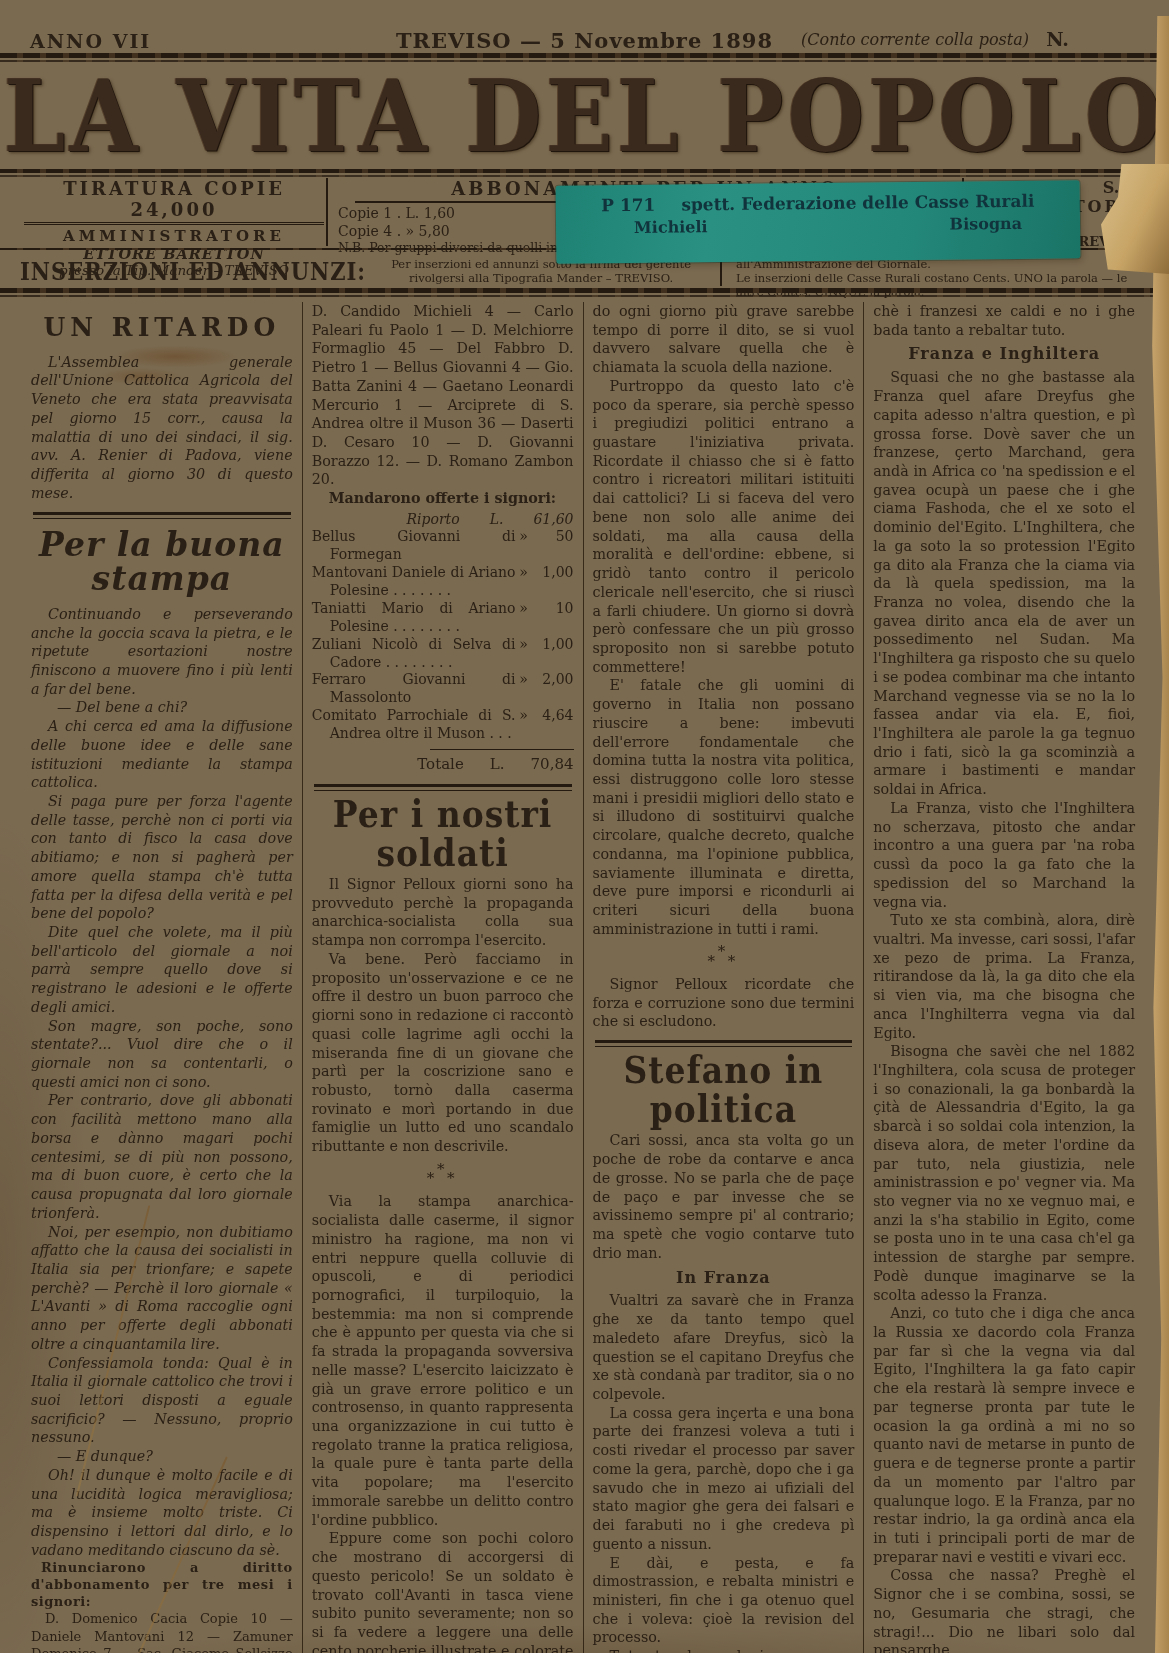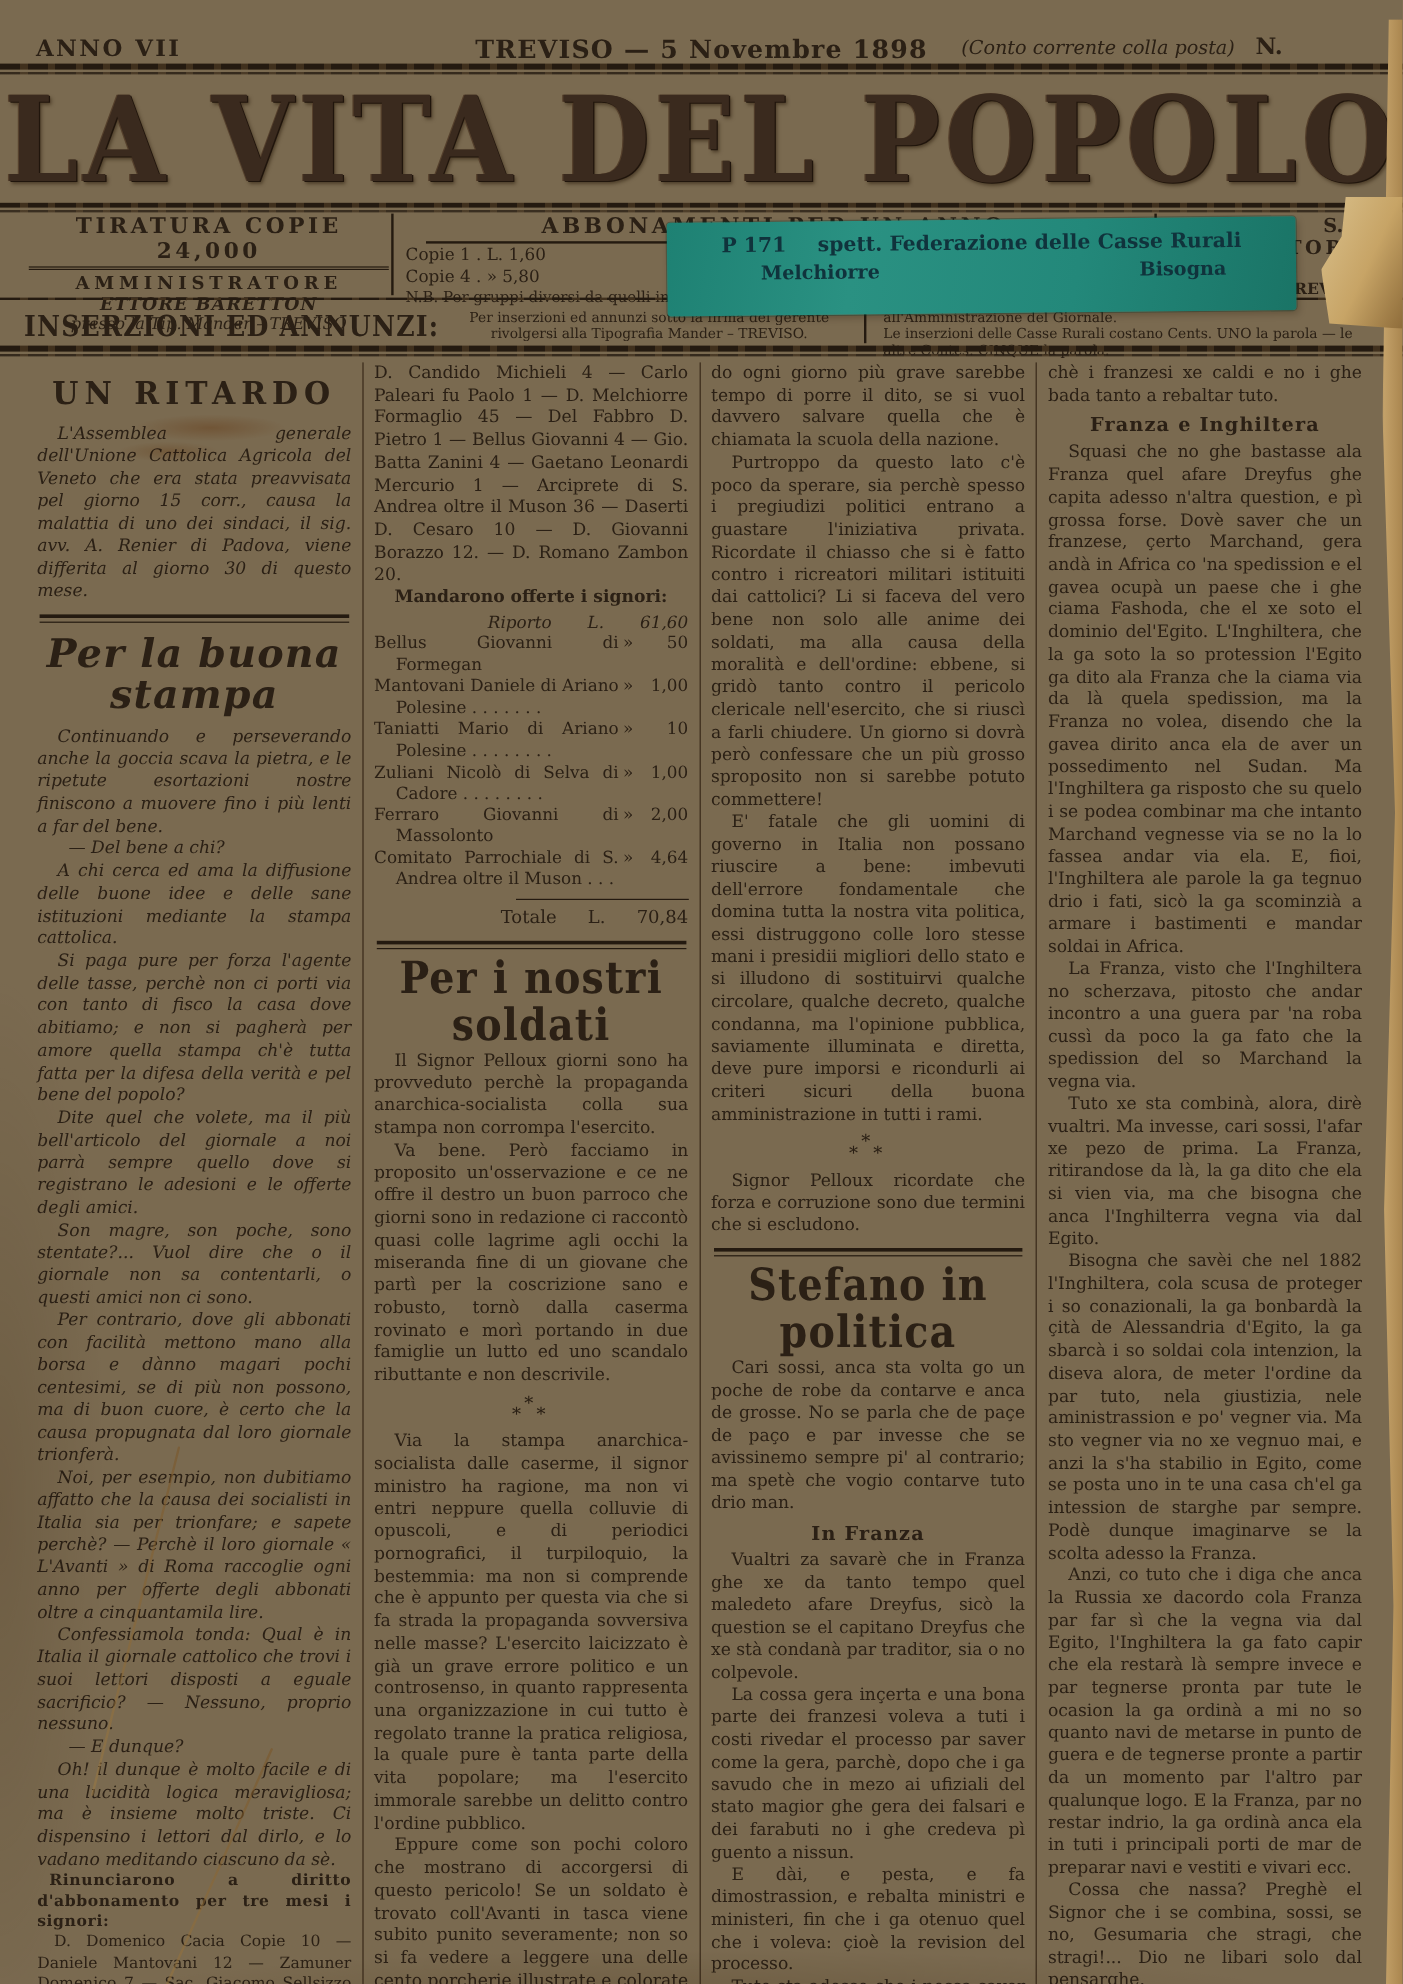--- a/index.html
+++ b/index.html
@@ -166,21 +166,21 @@
     </div>
   </div>
   <div class="bar bar3"></div>
 
   <div class="stamp">
     <div class="s1">
       <span>P 171</span>
       <span>spett. Federazione delle Casse Rurali</span>
     </div>
     <div class="s2">
-      <span>Melchiorre</span>
+      <span>Michieli</span>
       <span>Bisogna</span>
     </div>
   </div>
 
   <div class="insrow">
     <div class="ins-label">INSERZIONI ED ANNUNZI:</div>
     <div class="ins-small" style="max-width:330px;text-align:center;">Per inserzioni ed annunzi sotto la firma del gerente rivolgersi alla Tipografia Mander – TREVISO.</div>
     <div class="vbar"></div>
     <div class="ins-small" style="flex:1;">
       <div>Per inserzioni sopra la firma del gerente rivolgersi all'Amministrazione del Giornale.</div>

